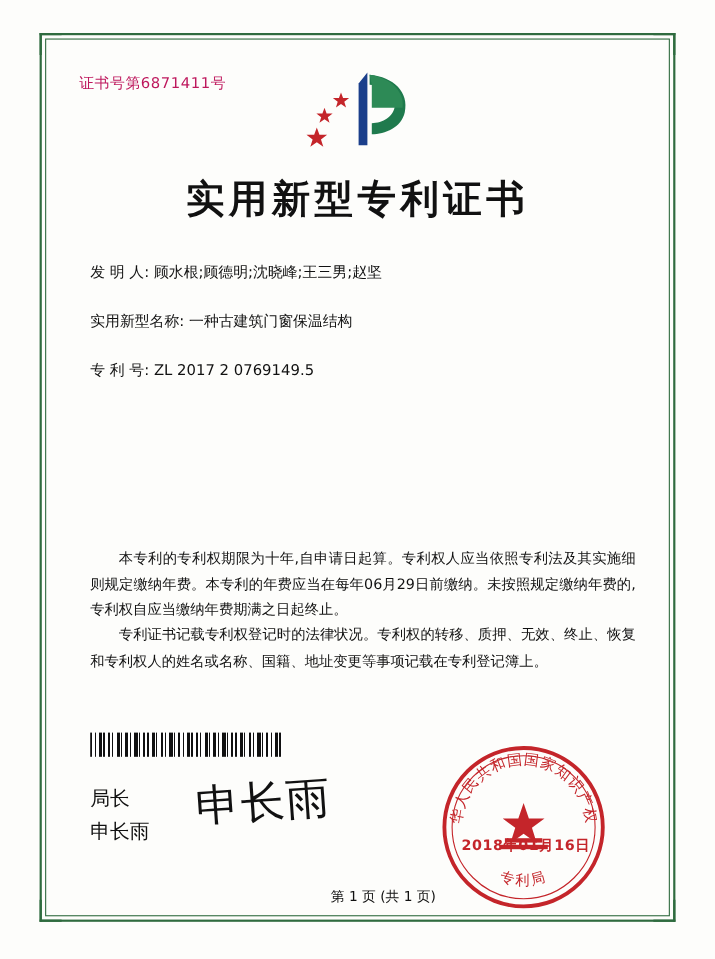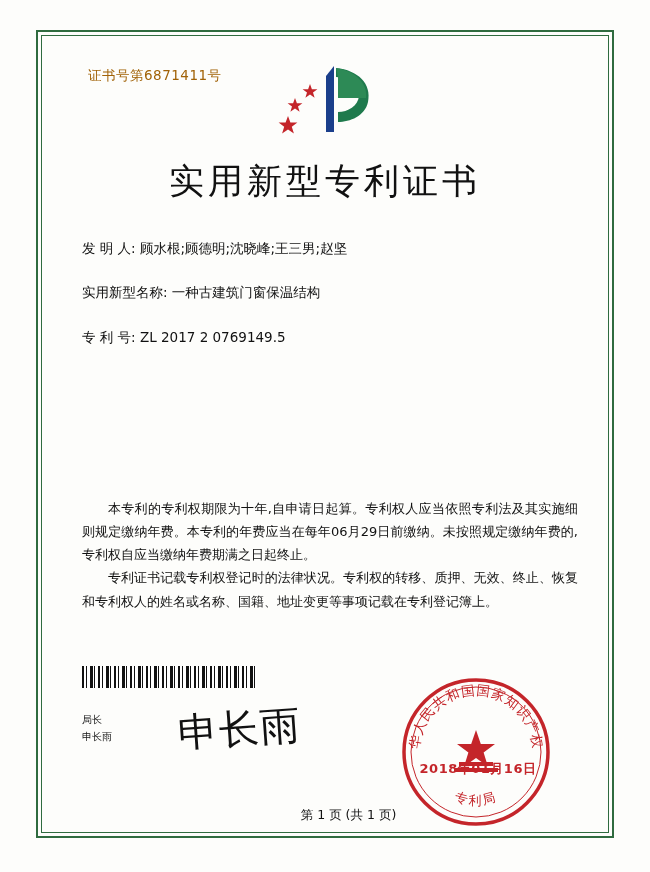--- a/index.html
+++ b/index.html
@@ -43,46 +43,46 @@
     height: 18px;
     border: 2px solid #2f6b3f;
   }
   .corner.tl { left: 36px; top: 30px; border-right: none; border-bottom: none; }
   .corner.tr { right: 36px; top: 30px; border-left: none; border-bottom: none; }
   .corner.bl { left: 36px; bottom: 34px; border-right: none; border-top: none; }
   .corner.br { right: 36px; bottom: 34px; border-left: none; border-top: none; }
 
   .cert-no {
     position: absolute;
-    left: 88px;
+    left: 72px;
     top: 67px;
     font-size: 13.5px;
     letter-spacing: 0.5px;
-    color: #a16207;
+    color: #be185d;
   }
 
   
   .logo {
     position: absolute;
     left: 272px;
     top: 62px;
     width: 112px;
     height: 78px;
   }
   .logo svg { display: block; }
 
   .title {
     position: absolute;
     left: 0;
     right: 0;
     top: 158px;
     text-align: center;
     font-family: "DejaVu Serif", "Liberation Serif", serif;
     font-size: 35px;
-    font-weight: normal;
+    font-weight: bold;
     letter-spacing: 4px;
     color: #111;
   }
 
   .fields {
     position: absolute;
     left: 82px;
     top: 238px;
     right: 70px;
   }
@@ -127,21 +127,21 @@
         #111 0px, #111 2px, #fff 2px, #fff 4px,
         #111 4px, #111 5px, #fff 5px, #fff 8px,
         #111 8px, #111 11px, #fff 11px, #fff 12px,
         #111 12px, #111 13px, #fff 13px, #fff 16px);
   }
 
   .signoff {
     position: absolute;
     left: 82px;
     top: 712px;
-    font-size: 10px;
+    font-size: 18px;
     line-height: 1.65;
     color: #111;
   }
 
   .signature {
     position: absolute;
     left: 178px;
     top: 700px;
     width: 170px;
     height: 62px;

